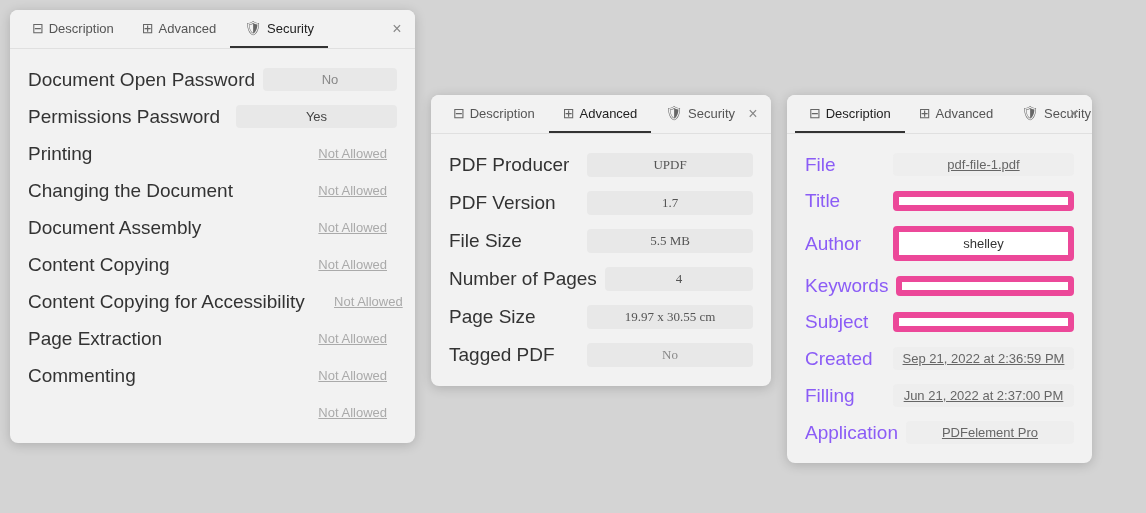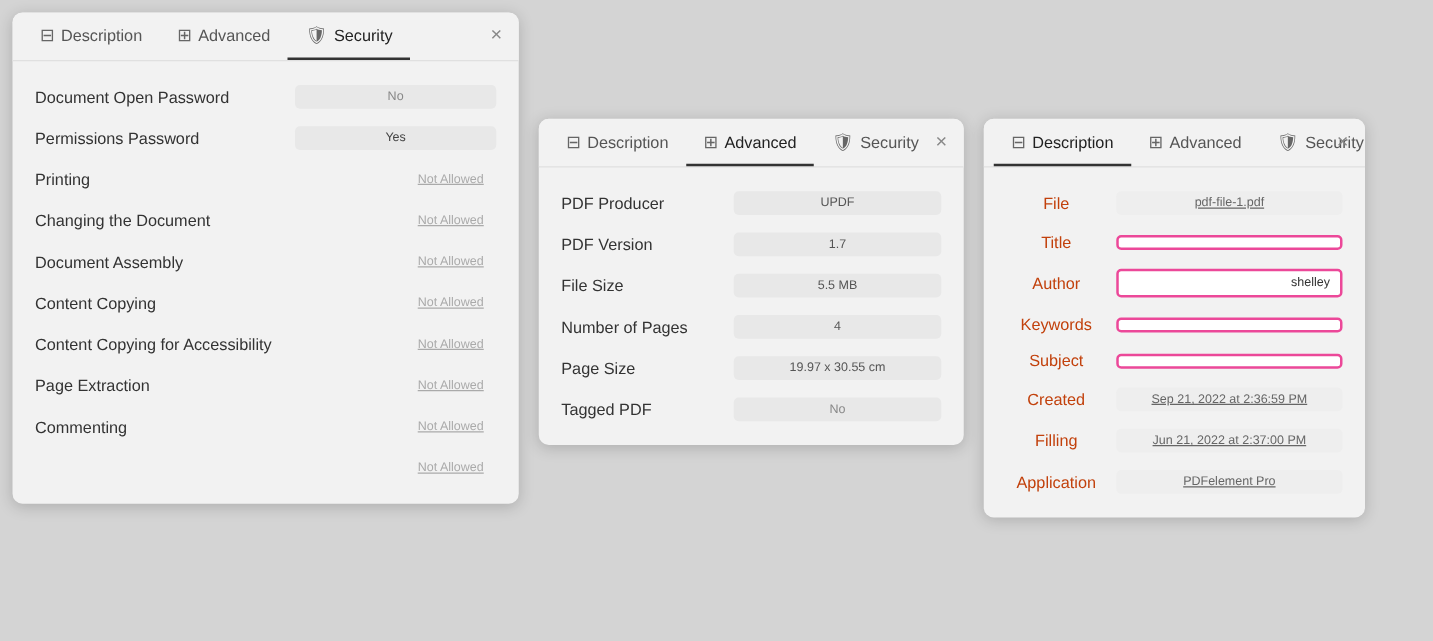--- a/index.html
+++ b/index.html
@@ -80,54 +80,54 @@
     .prop-row {
       display: flex;
       align-items: center;
       padding: 7px 18px;
       gap: 8px;
     }
 
     .prop-label {
       flex: 0 0 auto;
       color: #333;
-      font-size: 13px;
+      font-size: 19px;
       min-width: 130px;
     }
 
     .prop-value {
       flex: 1;
       background: #e8e8e8;
       border-radius: 4px;
       padding: 4px 10px;
       color: #555;
-      font-size: 10px;
+      font-size: 13px;
       text-align: center;
       min-width: 80px;
     }
 
     .prop-value.yes { color: #444; }
     .prop-value.no { color: #888; }
     .prop-value.not-allowed { color: #aaa; background: transparent; text-align: right; text-decoration: underline; }
 
     
     .panel-1 { width: 405px; }
 
     .panel-1 .prop-label { min-width: 200px; }
     .panel-1 .prop-value { min-width: 100px; }
 
     
     .panel-2 { width: 340px; margin-top: 85px; }
     .panel-2 .prop-label { min-width: 130px; }
-    .panel-2 .prop-value { min-width: 140px; }
+    .panel-2 .prop-value { min-width: 140px; font-family: Liberation Serif, serif; }
 
     
     .panel-3 { width: 305px; margin-top: 85px; }
-    .panel-3 .prop-label { min-width: 80px; color: #c2410c; text-align: center; }
-    .panel-3 .prop-value { background: white; border: 2px solid #ec4899; color: #333; text-align: right; padding: 4px 8px; }
+    .panel-3 .prop-label { min-width: 80px; color: #8b5cf6; }
+    .panel-3 .prop-value { background: white; border: 6px solid #ec4899; color: #333; text-align: center; padding: 4px 8px; }
     .panel-3 .prop-value.readonly { background: #eeeeee; border: none; color: #666; text-align: center; text-decoration: underline; }
   </style>
 </head>
 <body>
 
 <div class="panel panel-1">
   <div class="panel-tabs">
     <div class="tab">
       <span class="tab-icon">⊟</span>
       <span>Description</span>

